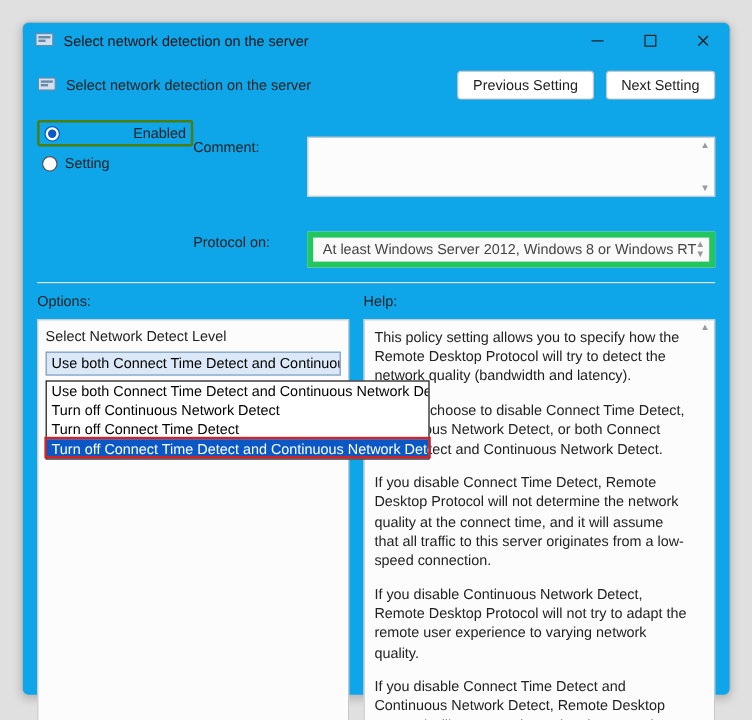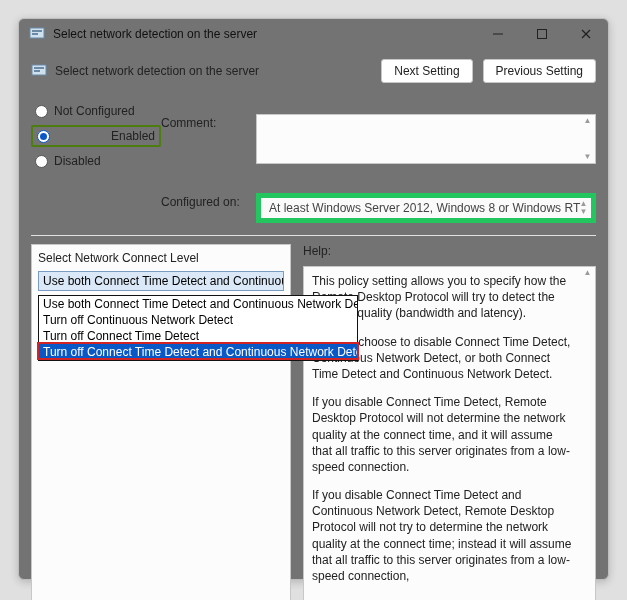--- a/index.html
+++ b/index.html
@@ -9,21 +9,21 @@
     font-size: 12px;
     background: #e0e0e0;
     width: 627px;
     height: 600px;
     overflow: hidden;
   }
   .window {
     position: absolute;
     left: 18px; top: 18px;
     width: 591px; height: 562px;
-    background: #737373;
+    background: #0ea5e9;
     border: 1px solid #bfbfbf;
     border-radius: 6px;
     box-shadow: 0 2px 8px rgba(0,0,0,.2);
     display: flex;
     flex-direction: column;
   }
   .titlebar {
     height: 34px;
     display: flex;
     align-items: center;
@@ -234,69 +234,66 @@
     <div class="header-row">
       <span class="title-icon2">
         <svg viewBox="0 0 16 16">
             <rect x="1" y="2" width="14" height="10" fill="#cfe0ef" stroke="#6b8aa6"></rect>
             <rect x="3" y="4" width="10" height="2" fill="#6b8aa6"></rect>
             <rect x="3" y="7" width="6" height="2" fill="#6b8aa6"></rect>
           </svg>
       </span>
       <span class="ht">Select network detection on the server</span>
       <div class="hbtns">
+        <div class="btn">Previous Setting</div>
         <div class="btn">Next Setting</div>
-        <div class="btn">Previous Setting</div>
       </div>
     </div>
 
     <div class="row2">
       <div class="state-col">
-        <div class="radio-wrap">
-          <span class="radio"></span>
-          <span>Not Configured</span>
-        </div>
         <div class="radio-wrap hilite">
           <span class="radio sel"></span>
           <span>Enabled</span>
         </div>
         <div class="radio-wrap">
           <span class="radio"></span>
-          <span>Disabled</span>
+          <span>Setting</span>
         </div>
       </div>
       <div class="kv-col">
         <div class="kv-row">
           <div class="kv-label">Comment:</div>
           <div class="comment-box">
             <div class="scroll-arrows">
               <div class="sa">▲</div>
               <div class="sa">▼</div>
             </div>
           </div>
         </div>
         <div class="kv-row">
-          <div class="kv-label">Configured on:</div>
+          <div class="kv-label">Protocol on:</div>
           <div class="supported-box">
             <span>At least Windows Server 2012, Windows 8 or Windows RT</span>
             <div class="scroll-arrows">
               <div class="sa">▲</div>
               <div class="sa">▼</div>
             </div>
           </div>
         </div>
       </div>
     </div>
 
     <div class="divider"></div>
 
     <div class="panes">
       <div class="pane left">
+        <div class="pane-label">Options:</div>
         <div class="options-box">
-          <div class="opt-label">Select Network Connect Level</div>
+          <div class="opt-label">Select Network Detect Level</div>
           <div class="combo">
             <span>Use both Connect Time Detect and Continuous Network Detect</span>
 
           </div>
 
           <div class="dropdown">
             <div class="dd-item">Use both Connect Time Detect and Continuous Network Detect</div>
             <div class="dd-item">Turn off Continuous Network Detect</div>
             <div class="dd-item">Turn off Connect Time Detect</div>
             <div class="dd-item sel">Turn off Connect Time Detect and Continuous Network Detect</div>
@@ -305,20 +302,21 @@
 
         </div>
       </div>
 
       <div class="pane right">
         <div class="pane-label">Help:</div>
         <div class="help-box">
           <p>This policy setting allows you to specify how the Remote Desktop Protocol will try to detect the network quality (bandwidth and latency).</p>
           <p>You can choose to disable Connect Time Detect, Continuous Network Detect, or both Connect Time Detect and Continuous Network Detect.</p>
           <p>If you disable Connect Time Detect, Remote Desktop Protocol will not determine the network quality at the connect time, and it will assume that all traffic to this server originates from a low-speed connection.</p>
+          <p>If you disable Continuous Network Detect, Remote Desktop Protocol will not try to adapt the remote user experience to varying network quality.</p>
           <p>If you disable Connect Time Detect and Continuous Network Detect, Remote Desktop Protocol will not try to determine the network quality at the connect time; instead it will assume that all traffic to this server originates from a low-speed connection,</p>
           <div class="scroll-arrows">
             <div class="sa">▲</div>
 
           </div>
         </div>
       </div>
     </div>
 
   </div>

